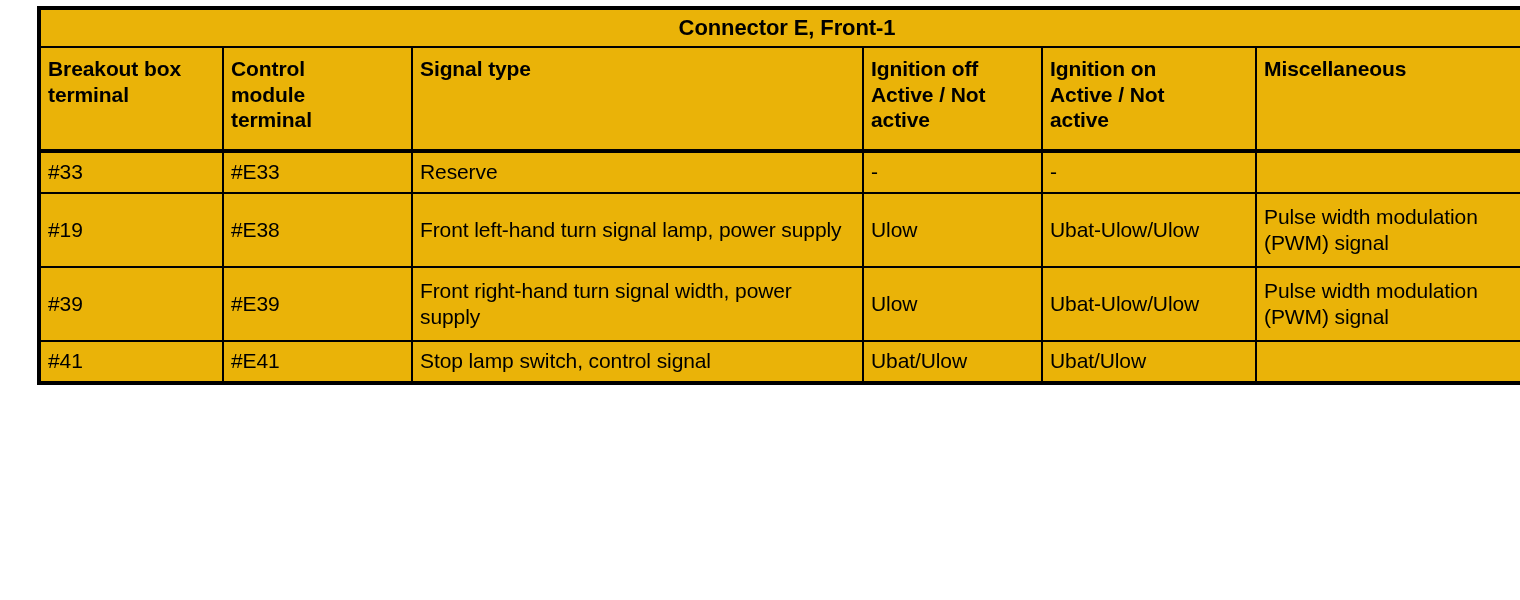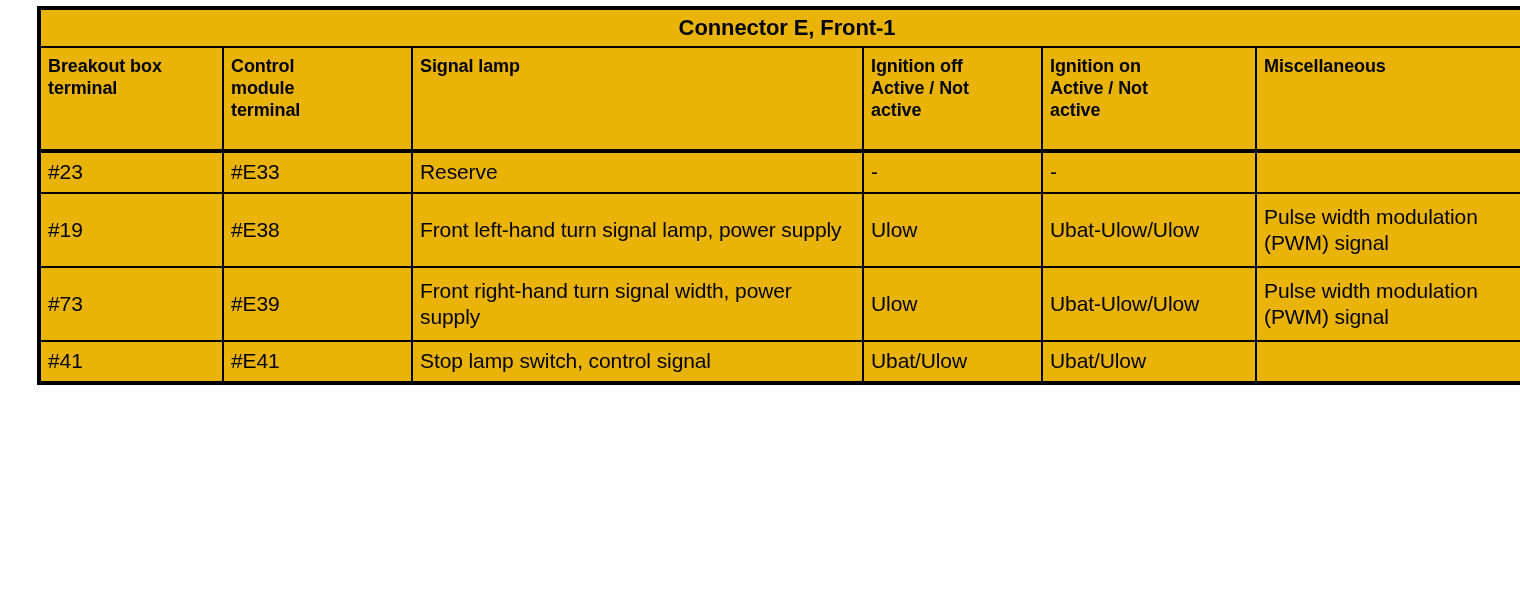--- a/index.html
+++ b/index.html
@@ -78,21 +78,21 @@
     font-size: 22px;
     height: 39px;
     padding: 2px 6px;
     border-bottom: 2px solid #000000;
     border-right: none;
   }
 
   
   tr.head-row th {
     font-weight: bold;
-    font-size: 18px;
+    font-size: 21px;
     vertical-align: top;
     height: 104px;
     padding-top: 8px;
     border-bottom: 4px solid #000000;
   }
   th.center-head {
     text-align: center;
   }
 
   
@@ -139,41 +139,41 @@
             <th class="center-head">
               <span class="cell-text">Breakout box
 terminal</span>
             </th>
             <th class="center-head">
               <span class="cell-text">Control
 module
 terminal</span>
             </th>
             <th>
-              <span class="cell-text">Signal lamp</span>
+              <span class="cell-text">Signal type</span>
             </th>
             <th>
               <span class="cell-text">Ignition off
 Active / Not
 active</span>
             </th>
             <th>
               <span class="cell-text">Ignition on
 Active / Not
 active</span>
             </th>
             <th>
               <span class="cell-text">Miscellaneous</span>
             </th>
           </tr>
       </thead>
       <tbody id="table-body">
           <tr class="data-row">
             <td>
-              <span class="cell-text">#23</span>
+              <span class="cell-text">#33</span>
             </td>
             <td>
               <span class="cell-text">#E33</span>
             </td>
             <td>
               <span class="cell-text">Reserve</span>
             </td>
             <td>
               <span class="cell-text">-</span>
             </td>
@@ -199,21 +199,21 @@
             </td>
             <td>
               <span class="cell-text">Ubat-Ulow/Ulow</span>
             </td>
             <td>
               <span class="cell-text">Pulse width modulation (PWM) signal</span>
             </td>
           </tr>
           <tr class="data-row tall">
             <td>
-              <span class="cell-text">#73</span>
+              <span class="cell-text">#39</span>
             </td>
             <td>
               <span class="cell-text">#E39</span>
             </td>
             <td>
               <span class="cell-text">Front right-hand turn signal width, power supply</span>
             </td>
             <td>
               <span class="cell-text">Ulow</span>
             </td>

